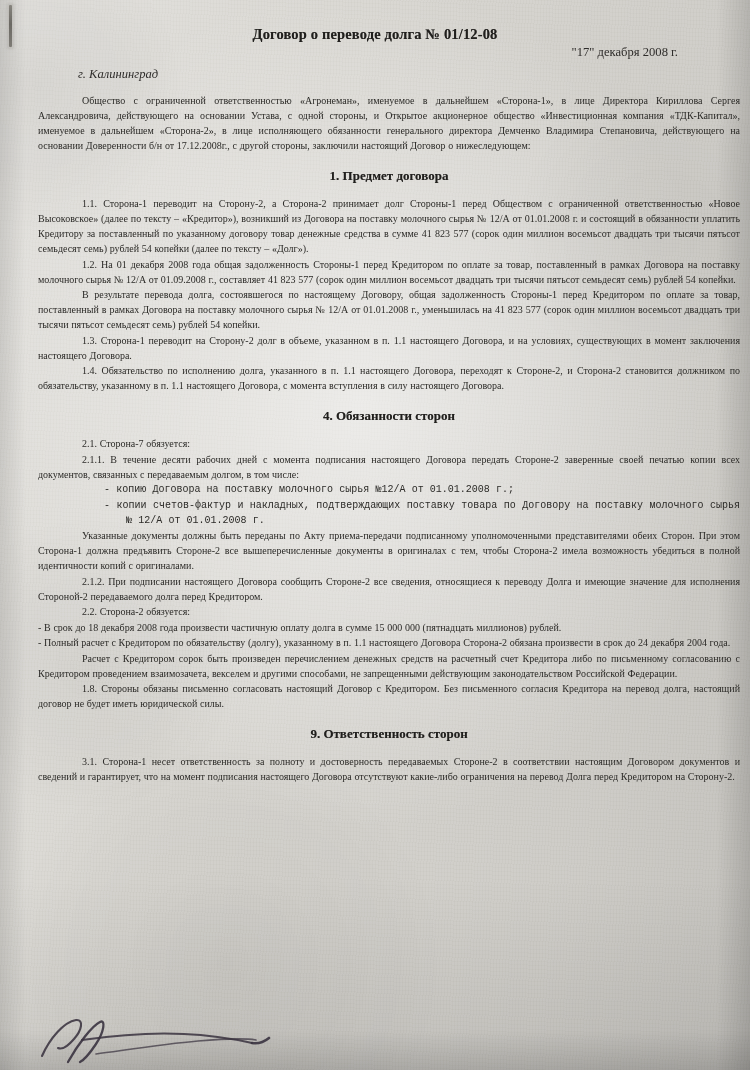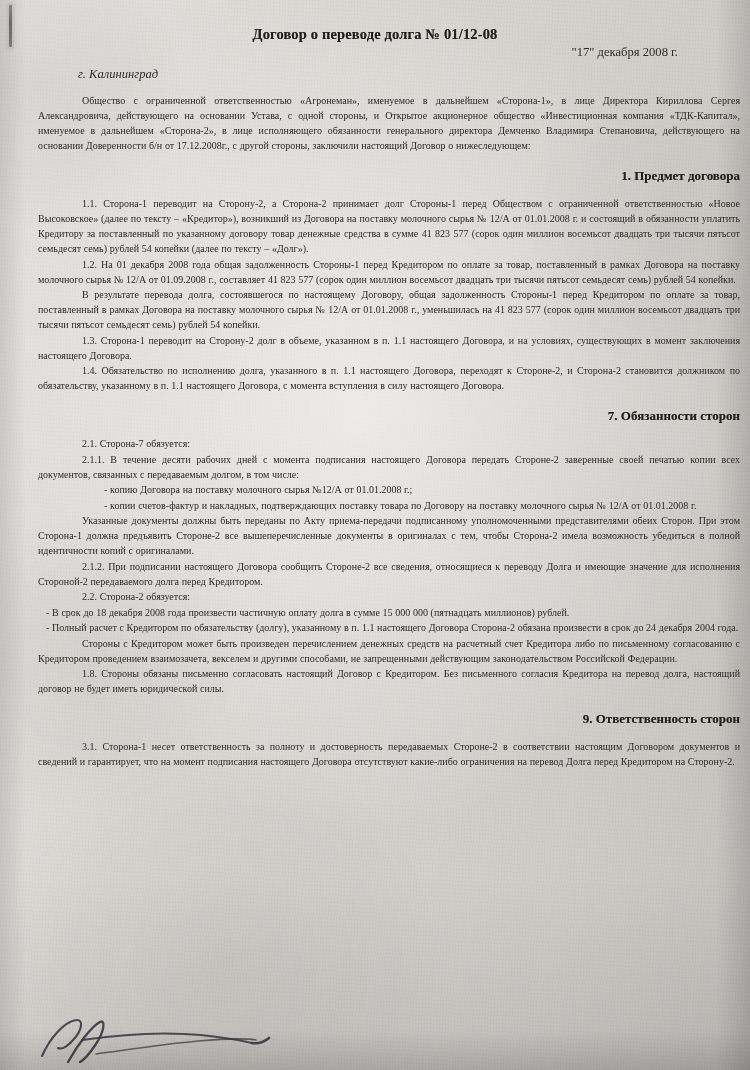--- a/index.html
+++ b/index.html
@@ -93,32 +93,32 @@
     text-align: justify;
     text-justify: inter-word;
     text-indent: 44px;
     color: #2b2a27;
     word-spacing: 0.2px;
   }
 
   p.para.dash {
     text-indent: 0;
     padding-left: 0;
-    margin-left: 8px;
   }
 
   p.para.dash-hang {
     text-indent: 0;
     padding-left: 88px;
     text-indent: -22px;
+    font-family: Liberation Mono, monospace;
   }
 
   h2.section {
     margin: 15px 0 12px 0;
-    text-align: right;
+    text-align: center;
     font-size: 13px;
     font-weight: bold;
     color: #201f1d;
     text-indent: 0;
     text-shadow: 0 0 0.5px rgba(40,38,35,0.5);
   }
 
   
   .bleed {
     margin-right: -22px;
@@ -214,31 +214,31 @@
 
       <p class="para">Общество с ограниченной ответственностью «Агронеман», именуемое в дальнейшем «Сторона-1», в лице Директора Кириллова Сергея Александровича, действующего на основании Устава, с одной стороны, и Открытое акционерное общество «Инвестиционная компания «ТДК-Капитал», именуемое в дальнейшем «Сторона-2», в лице исполняющего обязанности генерального директора Демченко Владимира Степановича, действующего на основании Доверенности б/н от 17.12.2008г., с другой стороны, заключили  настоящий Договор о нижеследующем:</p>
 
       <h2 class="section">1. Предмет договора</h2>
       <p class="para">1.1. Сторона-1 переводит на Сторону-2, а Сторона-2 принимает долг Стороны-1 перед Обществом с ограниченной ответственностью «Новое Высоковское» (далее по тексту – «Кредитор»), возникший из Договора на поставку молочного сырья № 12/А от 01.01.2008 г. и состоящий в обязанности уплатить Кредитору за поставленный по указанному договору товар денежные средства в сумме 41 823 577 (сорок один миллион восемьсот двадцать три тысячи пятьсот семьдесят семь) рублей 54 копейки (далее по тексту – «Долг»).</p>
       <p class="para">1.2. На 01 декабря 2008 года общая задолженность Стороны-1 перед Кредитором по оплате за товар, поставленный в рамках Договора на поставку молочного сырья № 12/А от 01.09.2008 г., составляет 41 823 577 (сорок один миллион восемьсот двадцать три тысячи пятьсот семьдесят семь) рублей 54 копейки.</p>
       <p class="para bleed">В результате перевода долга, состоявшегося по настоящему Договору, общая задолженность Стороны-1 перед Кредитором по оплате за товар, поставленный в рамках Договора на поставку молочного сырья № 12/А от 01.01.2008 г., уменьшилась на 41 823 577 (сорок один миллион восемьсот двадцать три тысячи пятьсот семьдесят семь) рублей 54 копейки.</p>
       <p class="para">1.3. Сторона-1 переводит на Сторону-2 долг в объеме, указанном в п. 1.1 настоящего Договора, и на условиях, существующих в момент заключения настоящего Договора.</p>
       <p class="para bleed">1.4. Обязательство по исполнению долга, указанного в п. 1.1 настоящего Договора, переходят к  Стороне-2, и Сторона-2 становится должником по обязательству, указанному в п. 1.1 настоящего Договора, с момента вступления в силу настоящего Договора.</p>
 
-      <h2 class="section">7. Обязанности сторон</h2>
+      <h2 class="section">4. Обязанности сторон</h2>
       <p class="para">2.1. Сторона-7 обязуется:</p>
       <p class="para">2.1.1. В течение десяти рабочих дней с момента подписания настоящего Договора передать Стороне-2 заверенные своей печатью копии всех документов, связанных с передаваемым долгом, в том числе:</p>
       <p class="para dash-hang">- копию Договора на поставку молочного сырья №12/А от 01.01.2008 г.;</p>
       <p class="para dash-hang bleed">- копии счетов-фактур и накладных, подтверждающих поставку товара по Договору на поставку молочного сырья № 12/А от 01.01.2008 г.</p>
       <p class="para bleed">Указанные документы должны быть переданы по Акту приема-передачи подписанному уполномоченными представителями обеих Сторон. При этом Сторона-1 должна предъявить Стороне-2 все вышеперечисленные документы в оригиналах с тем, чтобы Сторона-2 имела возможность убедиться в полной идентичности копий с оригиналами.</p>
       <p class="para bleed">2.1.2. При подписании настоящего Договора сообщить Стороне-2 все сведения, относящиеся к переводу Долга и имеющие значение для исполнения Стороной-2 передаваемого долга перед Кредитором.</p>
       <p class="para">2.2. Сторона-2 обязуется:</p>
       <p class="para dash bleed">- В срок до 18 декабря 2008 года произвести частичную оплату долга в сумме 15 000 000 (пятнадцать миллионов) рублей.</p>
       <p class="para dash bleed">- Полный расчет с Кредитором по обязательству (долгу), указанному в п. 1.1 настоящего Договора Сторона-2 обязана произвести в срок до 24 декабря 2004 года.</p>
-      <p class="para bleed">Стороны с Кредитором может быть произведен перечислением денежных средств на расчетный счет Кредитора либо по письменному согласованию с Кредитором проведением взаимозачета, векселем и другими способами, не запрещенными действующим законодательством Российской Федерации.</p>
+      <p class="para bleed">Расчет с Кредитором сорок быть произведен перечислением денежных средств на расчетный счет Кредитора либо по письменному согласованию с Кредитором проведением взаимозачета, векселем и другими способами, не запрещенными действующим законодательством Российской Федерации.</p>
       <p class="para bleed">1.8. Стороны обязаны письменно согласовать настоящий Договор с Кредитором. Без письменного согласия Кредитора на перевод долга, настоящий договор не будет иметь юридической силы.</p>
 
       <h2 class="section">9. Ответственность сторон</h2>
       <p class="para bleed">3.1. Сторона-1 несет ответственность за полноту и достоверность передаваемых Стороне-2 в соответствии настоящим Договором документов и сведений и гарантирует, что на момент подписания настоящего Договора отсутствуют какие-либо ограничения на перевод Долга перед Кредитором на Сторону-2.</p>
 
     </div>
   </div>
 
   <div class="signature">
     <svg width="250" height="64" viewBox="0 0 250 64" xmlns="http://www.w3.org/2000/svg">

